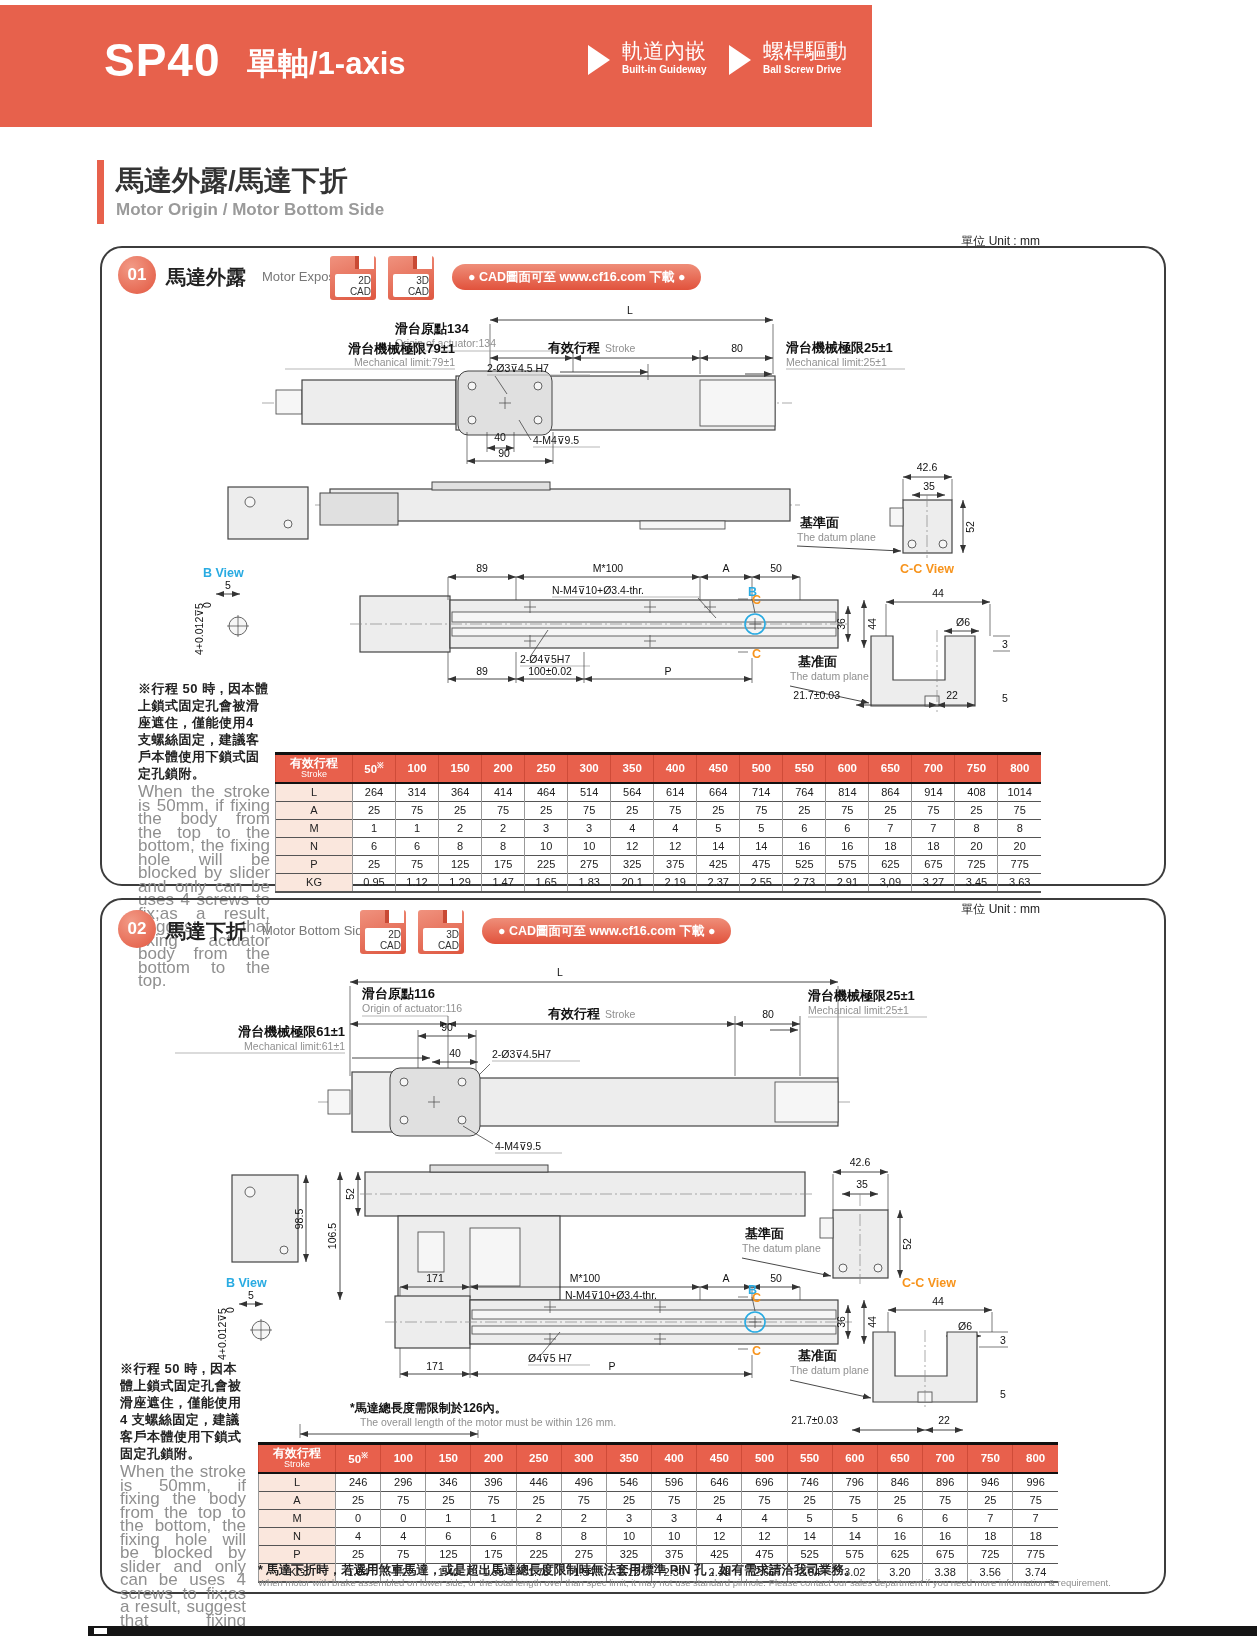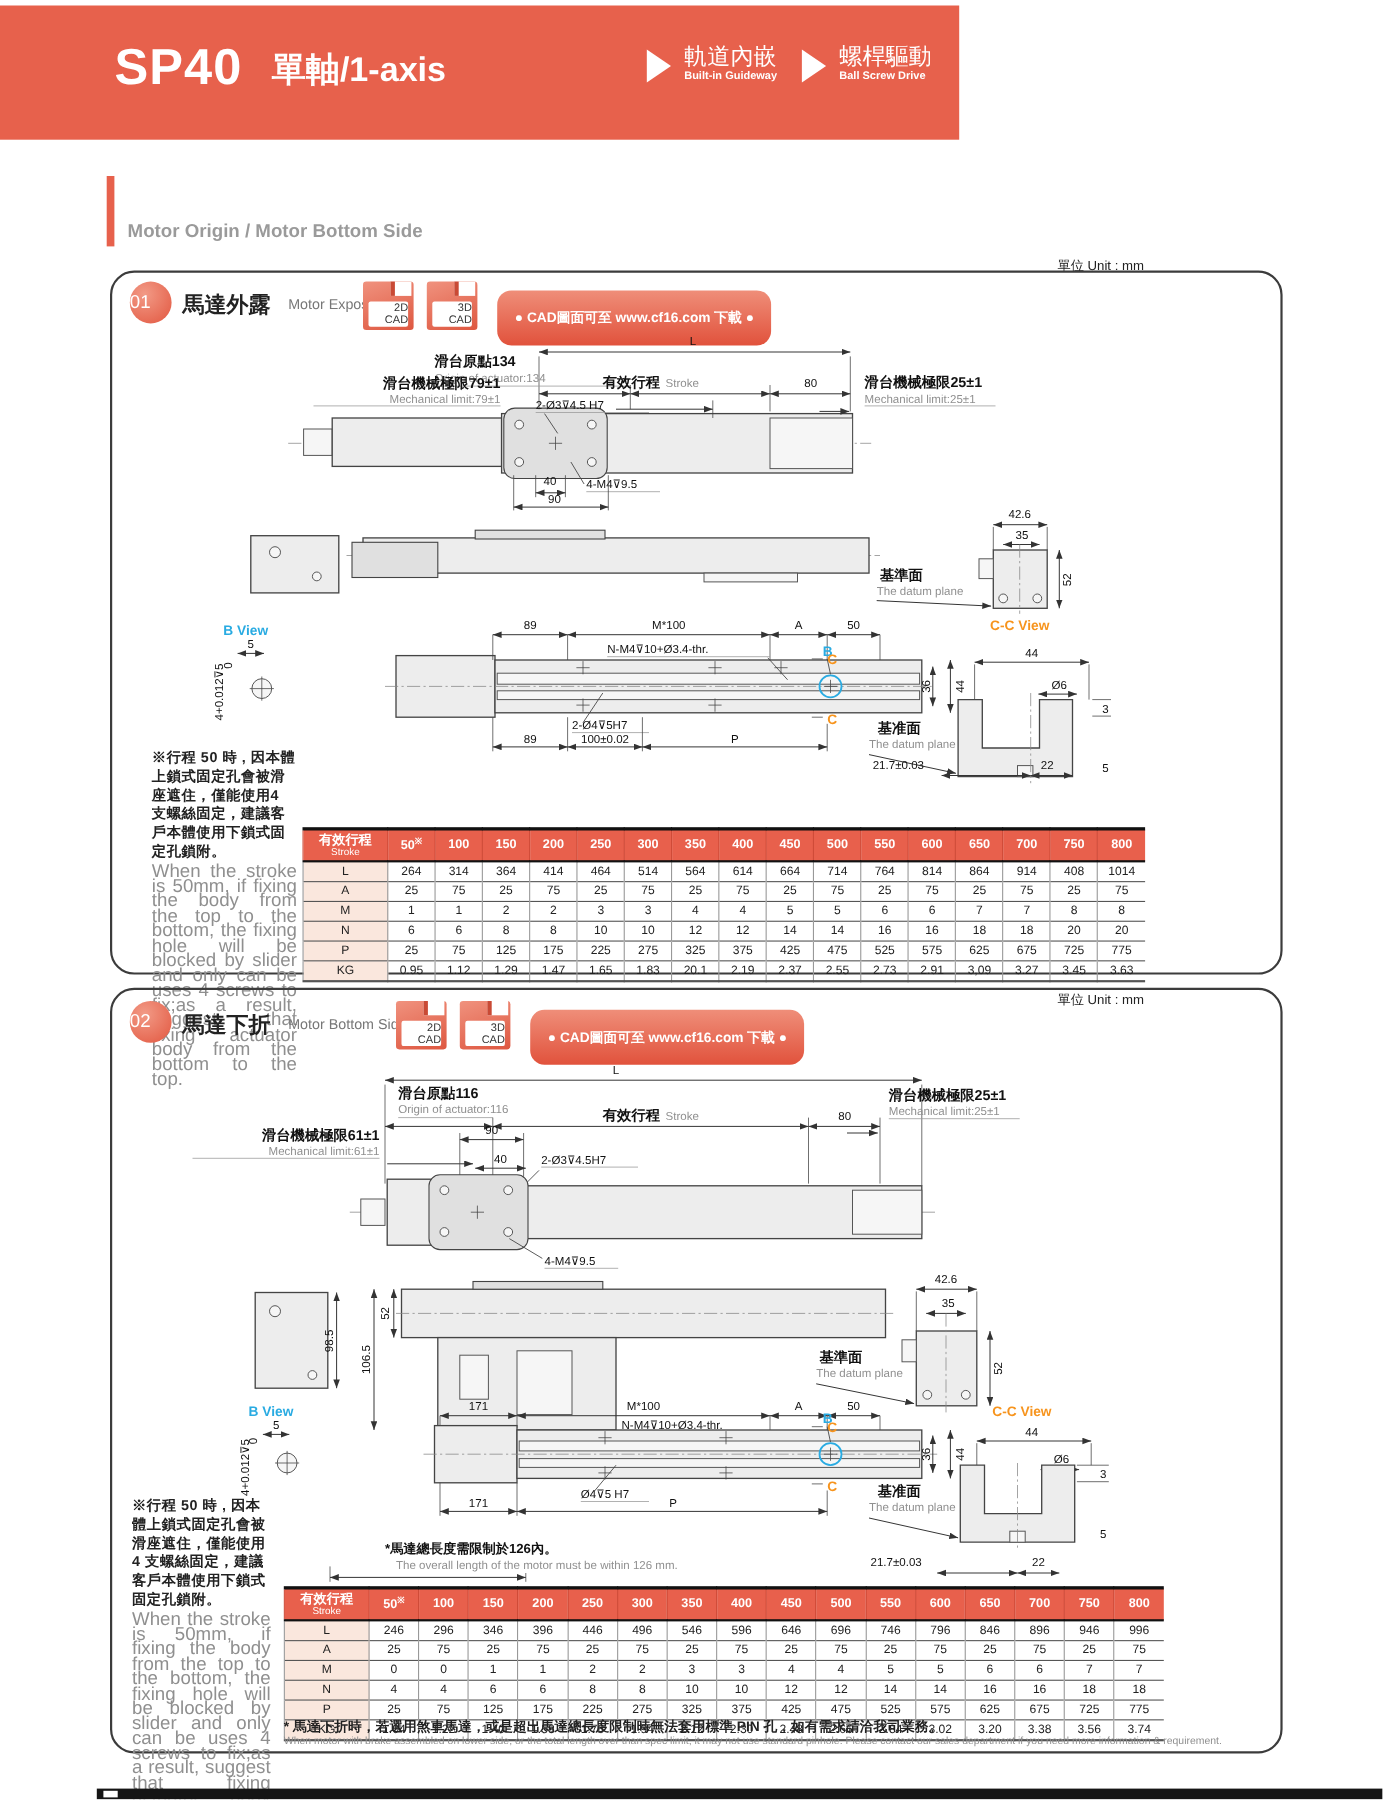--- a/index.html
+++ b/index.html
@@ -12,27 +12,27 @@
   .tri{position:absolute;width:0;height:0;border-left:22px solid #fff;border-top:15px solid transparent;border-bottom:15px solid transparent;top:8px}
   .bzh{position:absolute;left:34px;top:0;font-size:21px;font-weight:normal;white-space:nowrap}
   .ben{position:absolute;left:34px;top:27px;font-size:10px;font-weight:bold;white-space:nowrap}
   
   .sechead-bar{position:absolute;left:97px;top:160px;width:7px;height:64px;background:#E7614C}
   .sec-zh{position:absolute;left:116px;top:162px;font-size:28px;font-weight:bold;color:#333}
   .sec-en{position:absolute;left:116px;top:200px;font-size:17px;font-weight:bold;color:#9a9a9a}
   
   .panel{position:absolute;left:100px;width:1062px;border:2px solid #3c3c3c;border-radius:22px}
   .unit{position:absolute;font-size:12px;color:#222;text-align:right;width:140px}
-  .pnum{position:absolute;width:38px;height:38px;border-radius:50%;background:radial-gradient(circle at 35% 30%,#F29A86,#E25740);color:#fff;font-size:17px;font-weight:normal;line-height:38px}
+  .pnum{position:absolute;width:38px;height:38px;border-radius:50%;background:radial-gradient(circle at 35% 30%,#F29A86,#E25740);color:#fff;font-size:17px;font-weight:bold;text-align:center;line-height:38px}
   .ptit-zh{position:absolute;font-size:20px;font-weight:bold;color:#222;white-space:nowrap}
   .ptit-en{position:absolute;font-size:13px;color:#777;white-space:nowrap}
   .disk{position:absolute;width:46px;height:44px;background:linear-gradient(160deg,#F0927E,#DE5740);border-radius:3px}
   .disk .sh{position:absolute;top:0;left:25px;width:15px;height:13px;background:#fff;border-left:4px solid #c94a35}
   .disk .lbl{position:absolute;left:5px;right:5px;top:18px;bottom:3px;background:#fff;border-radius:2px;font-size:10px;line-height:11px;font-weight:normal;color:#333;text-align:right;white-space:pre-line;padding-top:1px}
-  .pill{position:absolute;height:26px;line-height:26px;border-radius:13px;background:linear-gradient(#EF8E79,#E1523C);color:#fff;font-size:12.5px;font-weight:bold;padding:12px 16px;white-space:nowrap}
+  .pill{position:absolute;height:26px;line-height:26px;border-radius:13px;background:linear-gradient(#EF8E79,#E1523C);color:#fff;font-size:12.5px;font-weight:bold;padding:0 16px;white-space:nowrap}
   
   .note{position:absolute}
   .note .nzh{font-size:13px;line-height:17px;font-weight:bold;color:#222;letter-spacing:0.5px}
   .note .nen{font-size:17px;line-height:13.5px;color:#8f8f8f;margin-top:3px;text-align:justify}
   
   .twrap{position:absolute}
   .stk{width:100%;height:100%;border-collapse:collapse;table-layout:fixed;border-bottom:2px solid #555}
   .stk th,.stk td{border-left:1px solid #999;text-align:center;padding:0;font:11px/1.1 "Liberation Sans",sans-serif;color:#222}
   .stk tr{border-top:1px solid #555}
   .stk tr:first-child{border-top:3px solid #111;border-bottom:2px solid #111}
@@ -88,20 +88,21 @@
       <span class="ben">Built-in Guideway</span>
     </div>
     <div class="badge" style="left:729px">
       <span class="tri"></span>
       <span class="bzh">螺桿驅動</span>
       <span class="ben">Ball Screw Drive</span>
     </div>
   </div>
 
   <div class="sechead-bar"></div>
+  <div class="sec-zh">馬達外露/馬達下折</div>
   <div class="sec-en">Motor Origin / Motor Bottom Side</div>
 
   <div class="unit" style="left:900px;top:233px">單位 Unit : mm</div>
   <div class="panel" style="top:246px;height:636px"></div>
 
   <div class="pnum" style="left:118px;top:256px">01</div>
   <div class="ptit-zh" style="left:166px;top:264px">馬達外露</div>
   <div class="ptit-en" style="left:262px;top:269px">Motor Exposed</div>
   <div class="disk" style="left:330px;top:256px">
       <span class="sh"></span>

